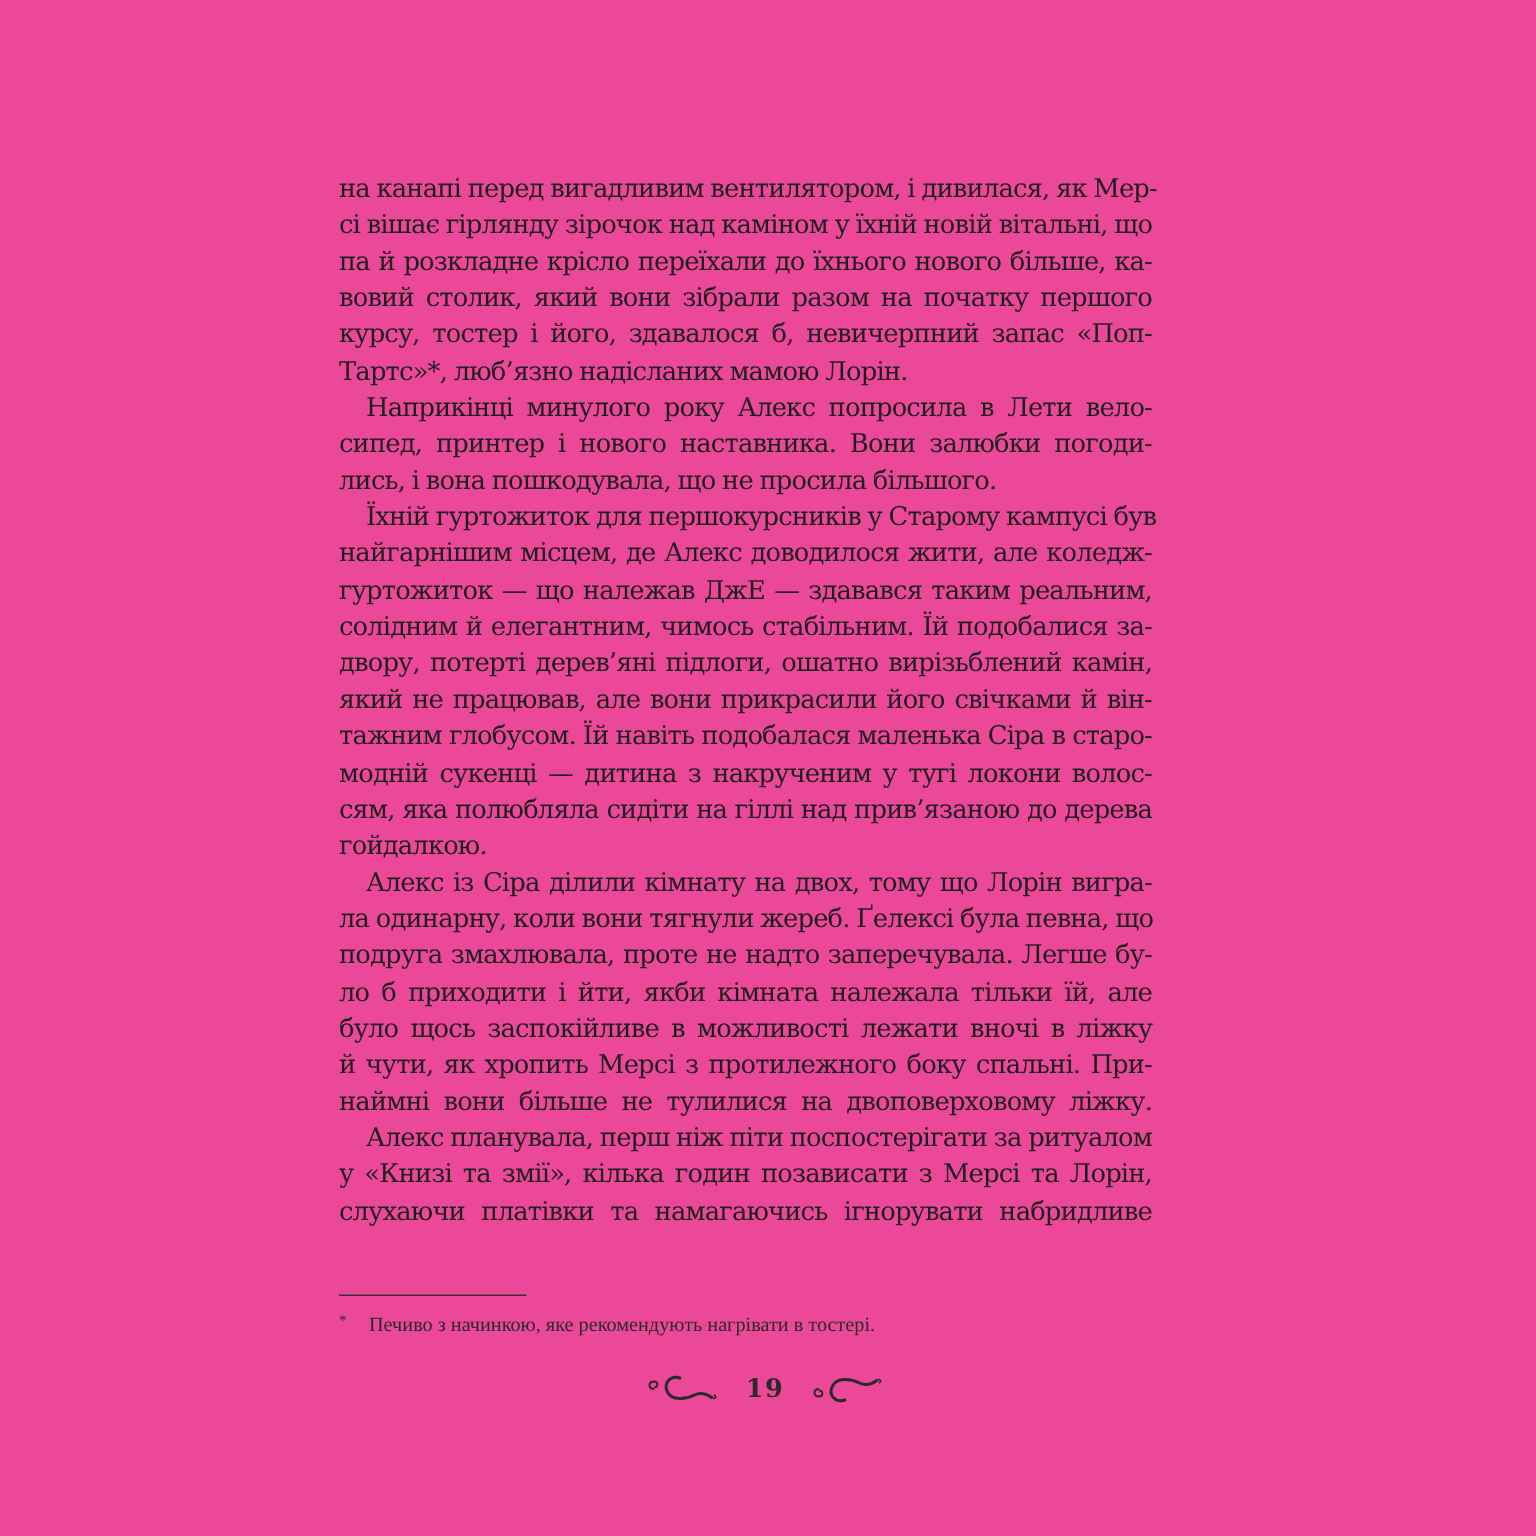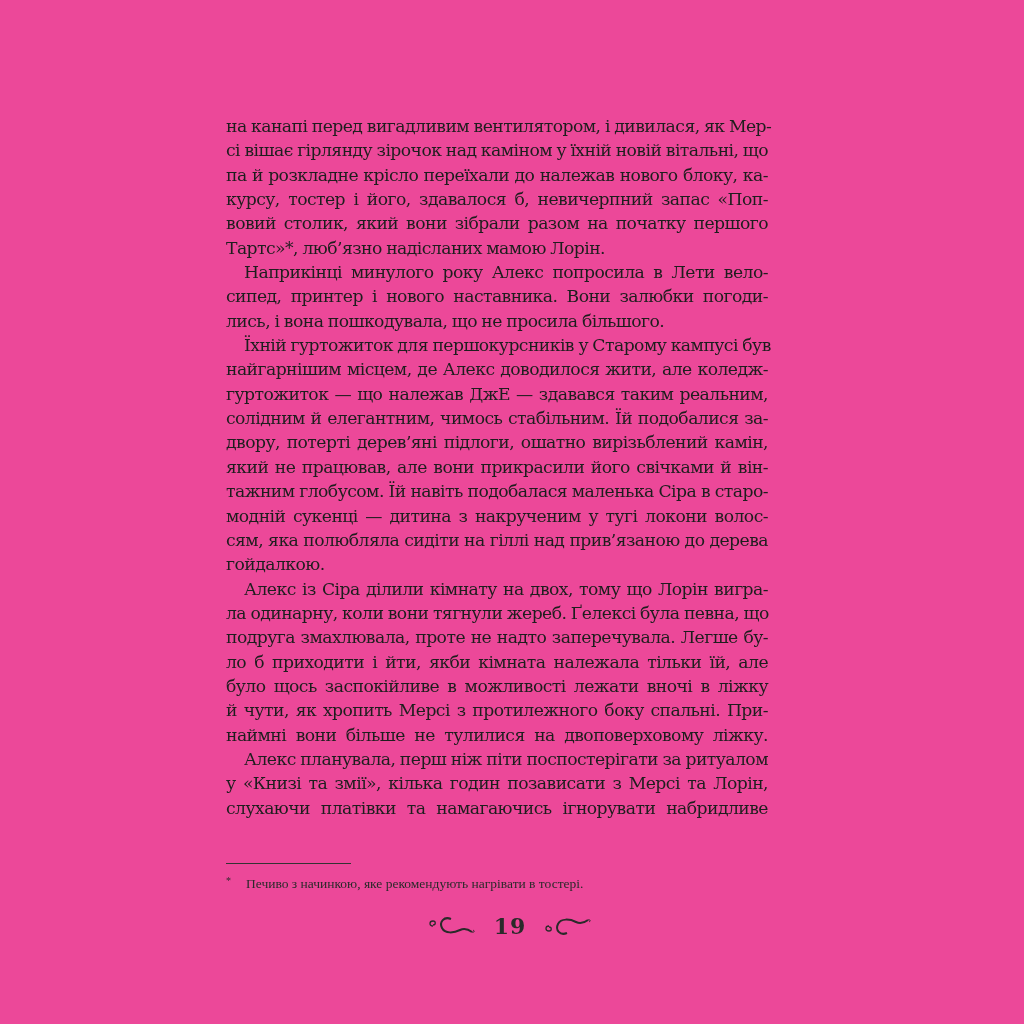--- a/index.html
+++ b/index.html
@@ -75,41 +75,41 @@
       top: 906px;
       width: 180px;
       height: 40px;
       display: flex;
       align-items: center;
       justify-content: center;
       gap: 10px;
     }
     .folio .num {
       font-family: "DejaVu Serif", "Liberation Serif", serif;
-      font-size: 22px;
+      font-size: 17px;
       font-weight: bold;
       color: #2a2a2a;
       letter-spacing: 1px;
       padding: 0 6px;
     }
     .folio svg {
       display: block;
     }
   </style>
 </head>
 <body>
 
 <div class="page">
 
   <div class="text-block">
     <span class="line">на канапі перед вигадливим вентилятором, і дивилася, як Мер-</span>
     <span class="line">сі вішає гірлянду зірочок над каміном у їхній новій вітальні, що</span>
-    <span class="line">па й розкладне крісло переїхали до належав нового блоку, ка-</span>
+    <span class="line">па й розкладне крісло переїхали до їхнього нового більше, ка-</span>
+    <span class="line">вовий столик, який вони зібрали разом на початку першого</span>
     <span class="line">курсу, тостер і його, здавалося б, невичерпний запас «Поп-</span>
-    <span class="line">вовий столик, який вони зібрали разом на початку першого</span>
     <span class="line last">Тартс»*, люб’язно надісланих мамою Лорін.</span>
     <span class="line indent">Наприкінці минулого року Алекс попросила в Лети вело-</span>
     <span class="line">сипед, принтер і нового наставника. Вони залюбки погоди-</span>
     <span class="line last">лись, і вона пошкодувала, що не просила більшого.</span>
     <span class="line indent">Їхній гуртожиток для першокурсників у Старому кампусі був</span>
     <span class="line">найгарнішим місцем, де Алекс доводилося жити, але коледж-</span>
     <span class="line">гуртожиток — що належав ДжЕ — здавався таким реальним,</span>
     <span class="line">солідним й елегантним, чимось стабільним. Їй подобалися за-</span>
     <span class="line">двору, потерті дерев’яні підлоги, ошатно вирізьблений камін,</span>
     <span class="line">який не працював, але вони прикрасили його свічками й він-</span>

